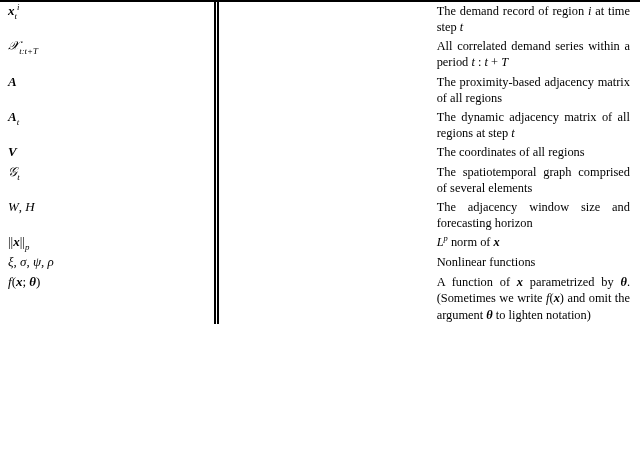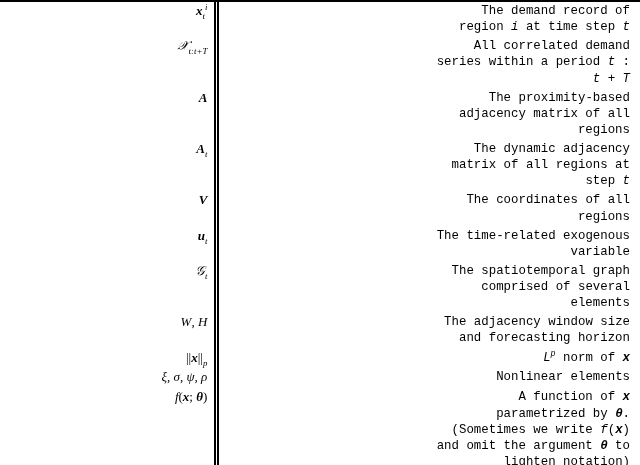--- a/index.html
+++ b/index.html
@@ -28,21 +28,20 @@
     width: 100%;
   }
   .hrule-wrap {
     padding: 0 !important;
   }
   tr.data-row > td {
     vertical-align: top;
     padding: 1.5px 0 1.5px 0;
     font-size: 12.4px;
     line-height: 1.30;
-    text-align: right;
   }
   td.sym-cell {
     width: 132px;
     padding-left: 8px !important;
     padding-right: 6px !important;
     white-space: nowrap;
   }
   td.div-cell {
     width: 7px;
     padding: 0 !important;
@@ -55,21 +54,20 @@
     width: 1.2px;
     background: #000;
   }
   td.div-cell .vline-a { left: 1px; }
   td.div-cell .vline-b { left: 4px; }
   td.desc-cell {
     padding-left: 10px !important;
     padding-right: 10px !important;
     text-align: justify;
     text-justify: inter-word;
-    font-family: Liberation Mono, monospace;
   }
   .mi { font-style: italic; }
   .mb { font-weight: bold; font-style: italic; }
   .mcal { font-family: "DejaVu Serif", serif; font-style: italic; }
   sub { font-size: 0.68em; line-height: 0; }
   sup { font-size: 0.68em; line-height: 0; }
   .sym { font-size: 13px; }
 </style>
 </head>
 <body>
@@ -142,32 +140,20 @@
     </td>
     <td class="div-cell">
           <div class="vline-a"></div>
           <div class="vline-b"></div>
         </td>
     <td class="desc-cell">
       The coordinates of all regions
     </td>
   </tr>
 
-  <tr class="data-row">
-    <td class="sym-cell">
-      <span class="sym"><span class="mb">u</span><sub class="mi">t</sub></span>
-    </td>
-    <td class="div-cell">
-          <div class="vline-a"></div>
-          <div class="vline-b"></div>
-        </td>
-    <td class="desc-cell">
-      The time-related exogenous variable
-    </td>
-  </tr>
 
 
   <tr class="data-row">
     <td class="sym-cell">
       <span class="sym"><span class="mcal">𝒢</span><sub class="mi">t</sub></span>
     </td>
     <td class="div-cell">
           <div class="vline-a"></div>
           <div class="vline-b"></div>
         </td>
@@ -204,21 +190,21 @@
 
   <tr class="data-row">
     <td class="sym-cell">
       <span class="sym"><span class="mi">ξ</span>, <span class="mi">σ</span>, <span class="mi">ψ</span>, <span class="mi">ρ</span></span>
     </td>
     <td class="div-cell">
           <div class="vline-a"></div>
           <div class="vline-b"></div>
         </td>
     <td class="desc-cell">
-      Nonlinear elements
+      Nonlinear functions
     </td>
   </tr>
 
   <tr class="data-row">
     <td class="sym-cell">
       <span class="sym"><span class="mi">f</span>(<span class="mb">x</span>; <span class="mb">θ</span>)</span>
     </td>
     <td class="div-cell">
           <div class="vline-a"></div>
           <div class="vline-b"></div>

